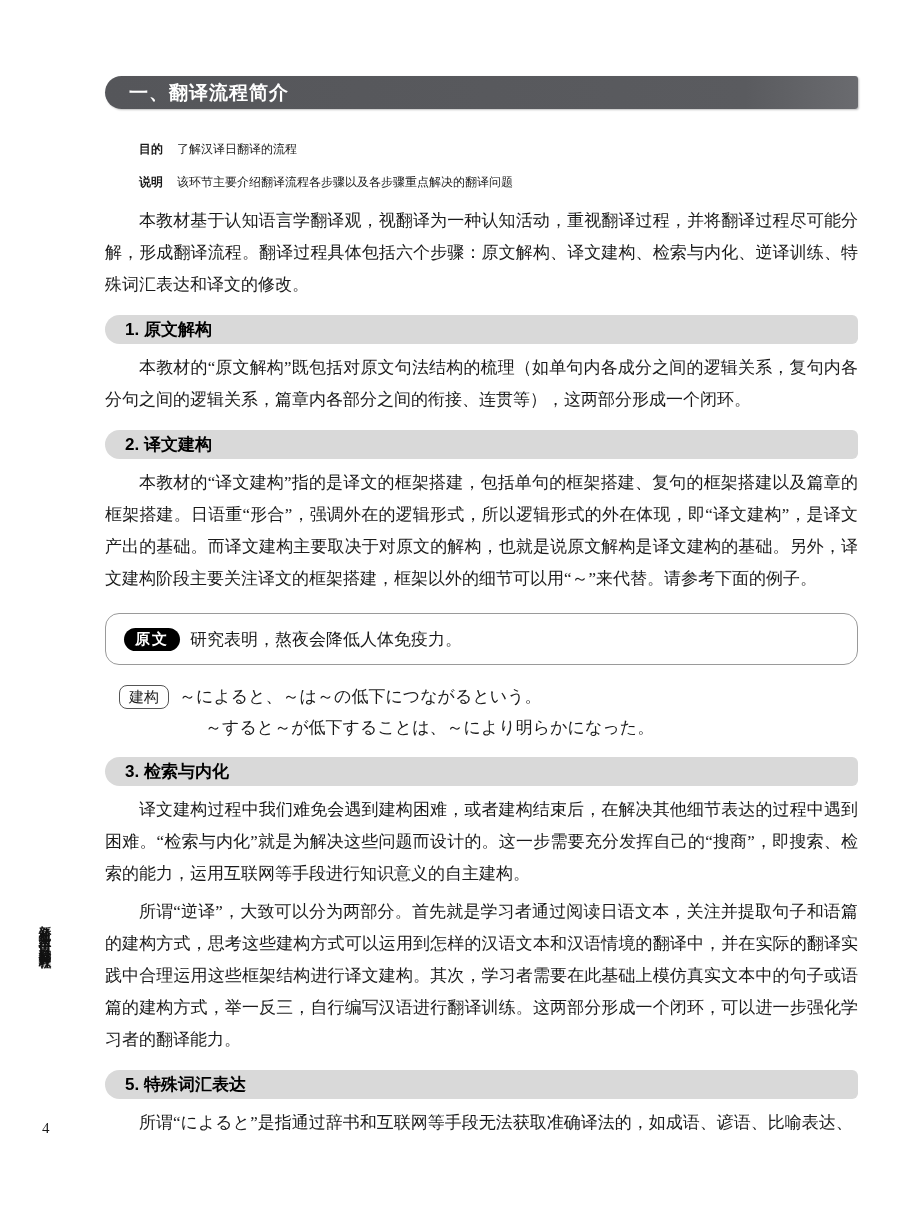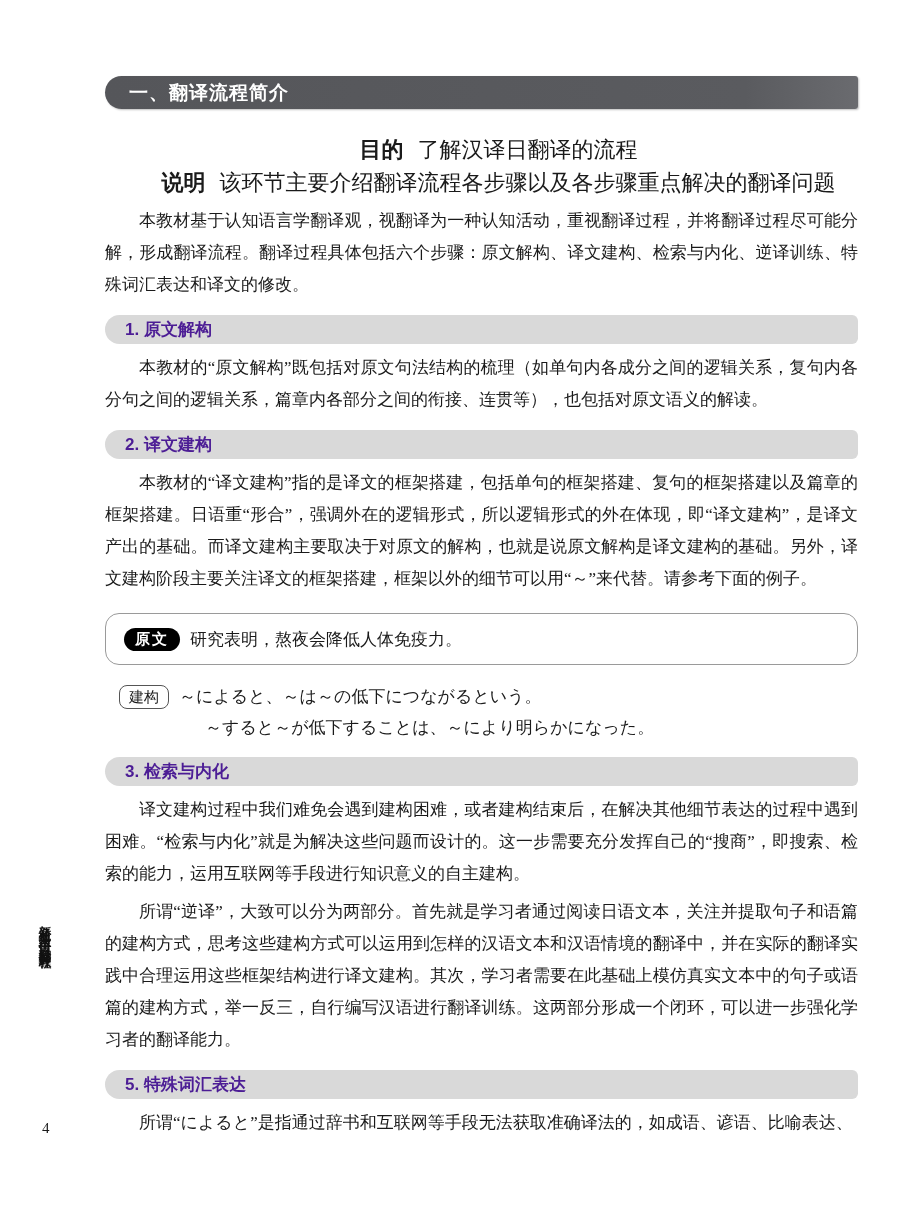--- a/index.html
+++ b/index.html
@@ -30,22 +30,21 @@
     font-size: 19px;
     padding-left: 24px;
     letter-spacing: 1px;
     margin-bottom: 24px;
     box-shadow: 1px 1px 2px rgba(0,0,0,0.25);
   }
   
   .kv-line {
     padding-left: 34px;
     line-height: 33px;
-    font-size: 22px;
-    text-align: center;
+    font-size: 12px;
   }
   .kv-label {
     font-family: "Liberation Sans", sans-serif;
     font-weight: bold;
     margin-right: 14px;
   }
   
   .para {
     font-size: 17px;
     line-height: 32px;
@@ -55,21 +54,21 @@
   }
   
   .section-bar {
     background: #d9d9d9;
     height: 29px;
     line-height: 29px;
     border-radius: 15px 6px 6px 15px;
     font-family: "Liberation Sans", sans-serif;
     font-weight: bold;
     font-size: 17px;
-    color: #4c1d95;
+    color: #000000;
     padding-left: 20px;
     margin-top: 14px;
     margin-bottom: 8px;
   }
   
   .example-box {
     margin-top: 18px;
     border: 1.5px solid #9a9a9a;
     border-radius: 14px;
     min-height: 52px;
@@ -149,21 +148,21 @@
   </div>
   <div class="kv-line">
     <span class="kv-label">说明</span><span>该环节主要介绍翻译流程各步骤以及各步骤重点解决的翻译问题</span>
   </div>
 
   <p class="para">本教材基于认知语言学翻译观，视翻译为一种认知活动，重视翻译过程，并将翻译过程尽可能分解，形成翻译流程。翻译过程具体包括六个步骤：原文解构、译文建构、检索与内化、逆译训练、特殊词汇表达和译文的修改。</p>
 
   <div class="section-bar">
     <span>1. 原文解构</span>
   </div>
-  <p class="para">本教材的“原文解构”既包括对原文句法结构的梳理（如单句内各成分之间的逻辑关系，复句内各分句之间的逻辑关系，篇章内各部分之间的衔接、连贯等），也包括对原文语义的解读。</p>
+  <p class="para">本教材的“原文解构”既包括对原文句法结构的梳理（如单句内各成分之间的逻辑关系，复句内各分句之间的逻辑关系，篇章内各部分之间的衔接、连贯等），这两部分形成一个闭环。</p>
 
   <div class="section-bar">
     <span>2. 译文建构</span>
   </div>
   <p class="para">本教材的“译文建构”指的是译文的框架搭建，包括单句的框架搭建、复句的框架搭建以及篇章的框架搭建。日语重“形合”，强调外在的逻辑形式，所以逻辑形式的外在体现，即“译文建构”，是译文产出的基础。而译文建构主要取决于对原文的解构，也就是说原文解构是译文建构的基础。另外，译文建构阶段主要关注译文的框架搭建，框架以外的细节可以用“～”来代替。请参考下面的例子。</p>
 
   <div class="example-box">
     <span class="source-badge">原文</span>
     <span>研究表明，熬夜会降低人体免疫力。</span>
   </div>

